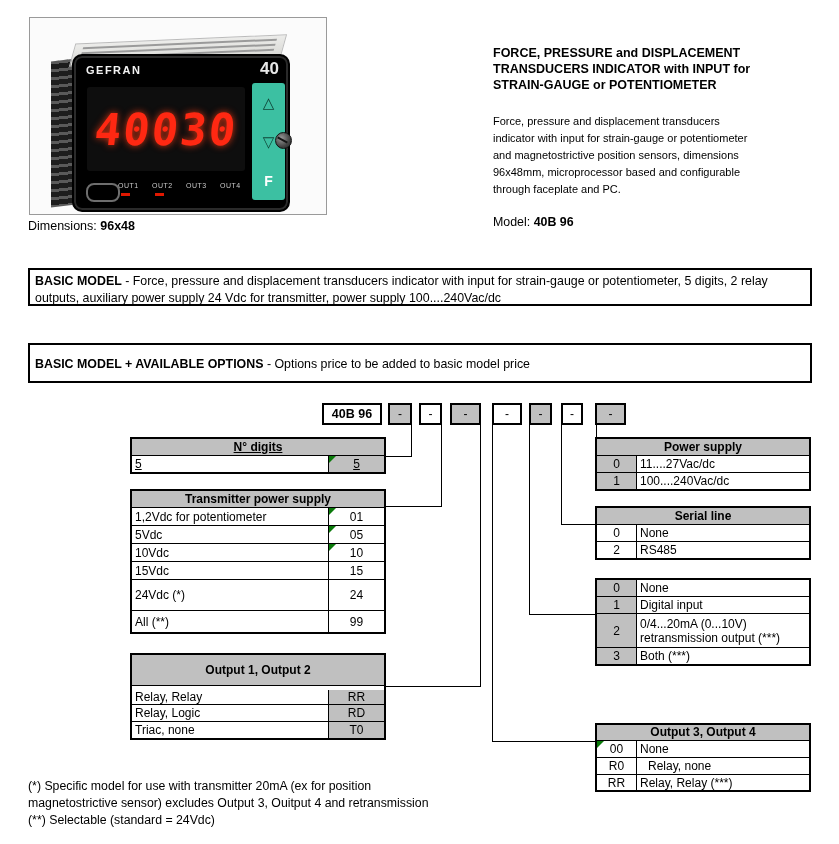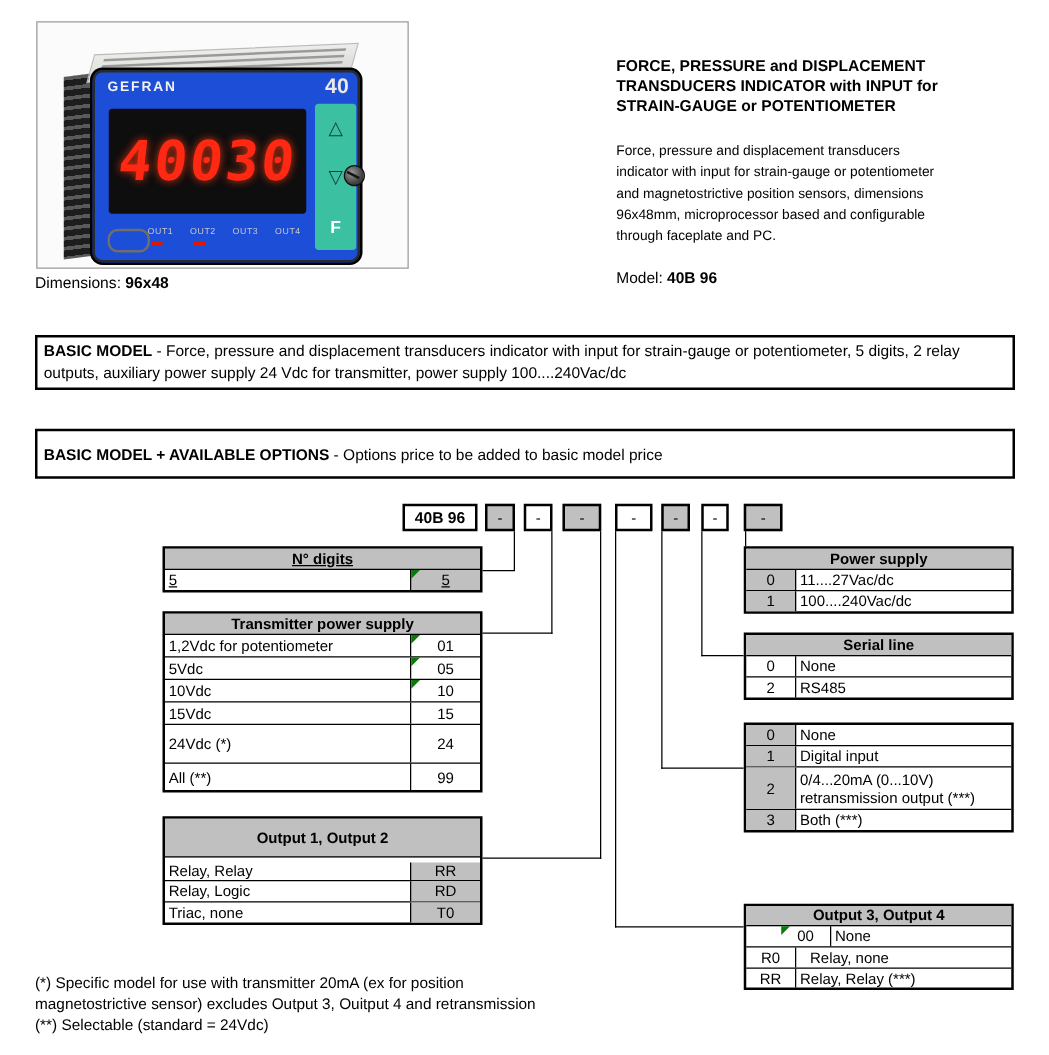--- a/index.html
+++ b/index.html
@@ -10,21 +10,21 @@
   .photo-frame{position:absolute;left:29px;top:17px;width:296px;height:196px;
                border:1px solid #9a9a9a;background:#fbfbfb;}
   .side-fins{position:absolute;left:21px;top:42px;width:25px;height:146px;
              background:repeating-linear-gradient(180deg,#5a5a5a 0 3px,#1d1d1d 3px 8px);
              transform:skewY(-7deg);}
   .top-sticker{position:absolute;left:42px;top:21px;width:210px;height:21px;
                background:linear-gradient(180deg,#ececea,#d8d8d4);transform:rotate(-2.5deg) skewX(-18deg);
                border:1px solid #bbb;overflow:hidden;}
   .top-sticker i{display:block;height:2px;background:#9a9a9a;margin:3px 8px 0 8px;}
   .bezel{position:absolute;left:42px;top:36px;width:214px;height:154px;
-         background:#1d4ed8;border:2px solid #000;border-radius:10px;
+         background:#000000;border:2px solid #000;border-radius:10px;
          box-shadow:inset 0 0 0 2px #2a2a2a;}
   .brand{position:absolute;left:12px;top:8px;color:#f2f2f2;font-weight:bold;
          font-size:11px;letter-spacing:1.5px;}
   .badge40{position:absolute;right:9px;top:3px;color:#e8e8e8;font-size:17px;font-weight:bold;}
   .lcd{position:absolute;left:13px;top:31px;width:158px;height:84px;background:#0e0e0e;
        border-radius:3px;display:flex;align-items:center;justify-content:center;}
   .digits{font-family:"DejaVu Sans Mono",monospace;font-weight:bold;font-size:44px;
           color:#ff2812;letter-spacing:2px;transform:skewX(-6deg);
           text-shadow:0 0 7px rgba(255,60,20,.85);}
   .keypad{position:absolute;left:178px;top:27px;width:33px;height:117px;background:#3cc0a2;
@@ -129,21 +129,21 @@
 STRAIN-GAUGE or POTENTIOMETER</div>
   <div class="descr">Force, pressure and displacement transducers
 indicator with input for strain-gauge or potentiometer
 and magnetostrictive position sensors, dimensions
 96x48mm, microprocessor based and configurable
 through faceplate and PC.</div>
   <div class="model-line">
     <span>Model: </span><b>40B 96</b>
   </div>
 
-  <div class="banner" style="top:268px;height:44px;">
+  <div class="banner" style="top:268px;height:38px;">
     <b>BASIC MODEL</b><span class="rest"> - Force, pressure and displacement transducers indicator with input for strain-gauge or potentiometer, 5 digits, 2 relay outputs, auxiliary power supply 24 Vdc for transmitter, power supply 100....240Vac/dc</span>
   </div>
   <div class="banner" style="top:343px;height:40px;padding-top:11px;">
     <b>BASIC MODEL + AVAILABLE OPTIONS</b><span class="rest"> - Options price to be added to basic model price</span>
   </div>
 
   <div class="code-box base" style="left:322px;width:60px;">40B 96</div>
   <div class="code-box gray" style="left:388px;width:24px;">-</div>
   <div class="code-box" style="left:419px;width:23px;">-</div>
   <div class="code-box gray" style="left:450px;width:31px;">-</div>
@@ -297,21 +297,21 @@
     <div class="tr" style="height:16px;">
       <div class="td cod gray-cell">
           <span>3</span>
         </div>
       <div class="td dsc">Both (***)</div>
     </div>
   </div>
 
   <div class="tbl right-tbl" style="left:595px;top:723px;width:212px;">
     <div class="th" style="height:15px;">Output 3, Output 4</div>
-    <div class="tr" style="height:16px;padding-left:28px;">
+    <div class="tr" style="height:16px;">
       <div class="td cod">
           <i class="mark"></i>
           <span>00</span>
         </div>
       <div class="td dsc">None</div>
     </div>
     <div class="tr" style="height:16px;gap:8px;">
       <div class="td cod">
           <span>R0</span>
         </div>

